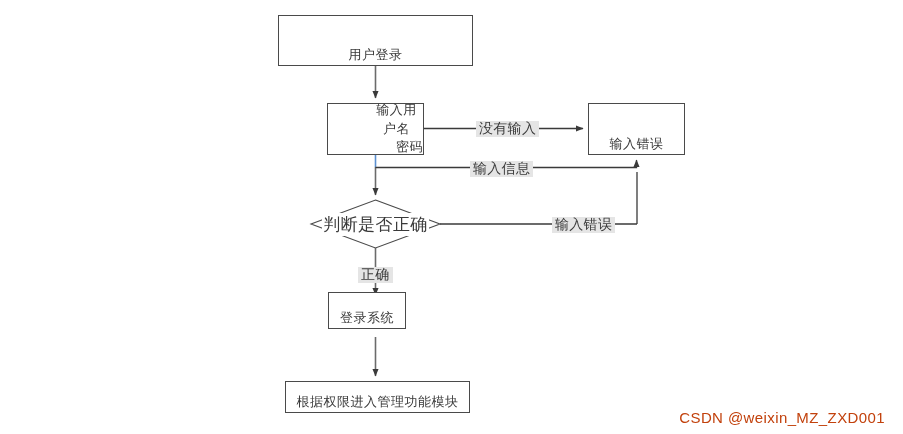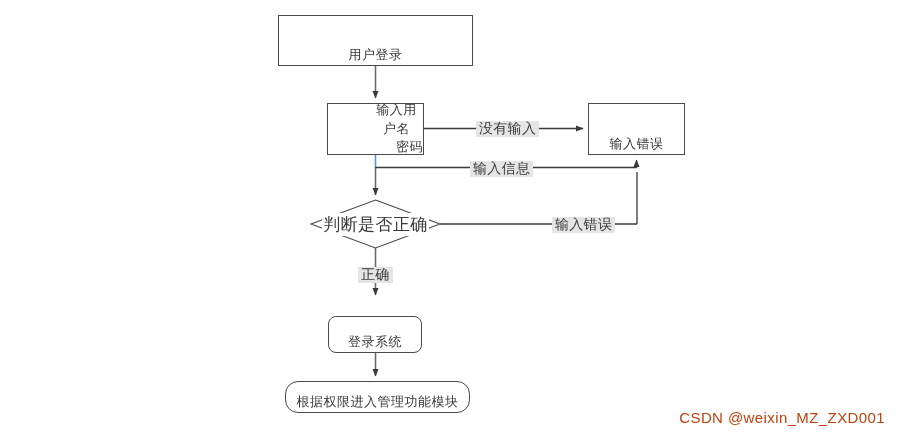--- a/index.html
+++ b/index.html
@@ -127,25 +127,25 @@
   </div>
 
   <div class="node-box" style="left:588px; top:103px; width:97px; height:52px;">
     <span>输入错误</span>
   </div>
 
   <div style="position:absolute; left:311px; top:213px; width:129px; height:22px; display:flex; align-items:center; justify-content:center; z-index:4;">
     <span style="font-size:17px; color:#3a3a3a; letter-spacing:0.4px; background:#ffffff; padding:0 1px;">判断是否正确</span>
   </div>
 
-  <div class="node-box" style="left:328px; top:316px; width:94px; height:37px;border-radius:8px;">
+  <div class="node-box" style="left:328px; top:292px; width:78px; height:37px;">
     <span>登录系统</span>
   </div>
 
-  <div class="node-box" style="left:285px; top:381px; width:185px; height:32px;border-radius:13px;">
+  <div class="node-box" style="left:285px; top:381px; width:185px; height:32px;">
     <span>根据权限进入管理功能模块</span>
   </div>
 
   <div class="edge-label" style="left:476px; top:121px;">
     <span>没有输入</span>
   </div>
 
   <div class="edge-label" style="left:470px; top:161px;">
     <span>输入信息</span>
   </div>

